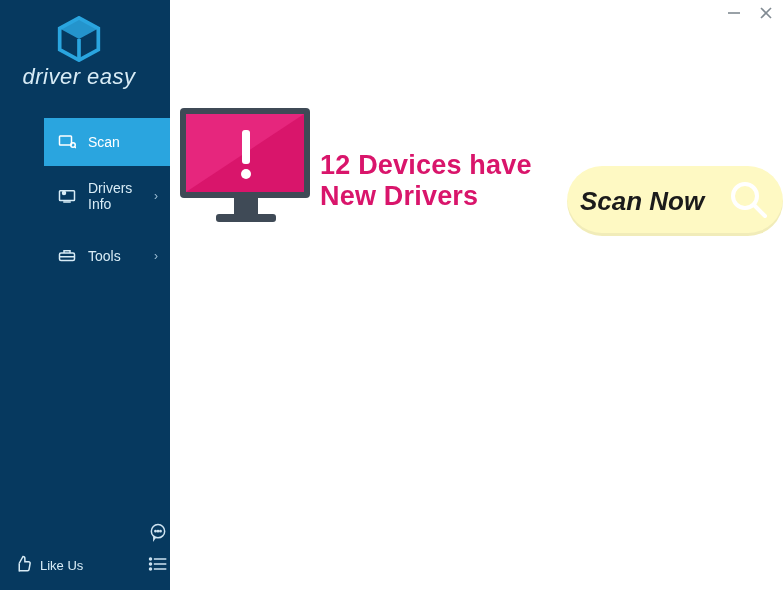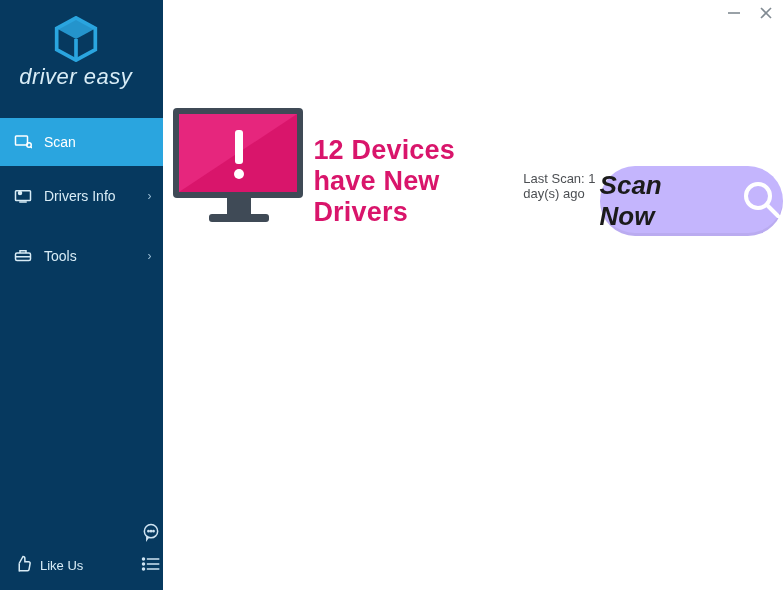--- a/index.html
+++ b/index.html
@@ -3,39 +3,39 @@
 <meta charset="utf-8">
 <style>
   * { box-sizing: border-box; margin: 0; padding: 0; }
   body { font-family: "Segoe UI", Arial, sans-serif; background: #fff; width: 783px; height: 590px; overflow: hidden; position: relative; }
   .app { display: flex; width: 783px; height: 590px; }
   .sidebar { width: 170px; background: #06395f; color: #cfe4f2; display: flex; flex-direction: column; }
   .brand { padding: 16px 12px 10px 0; text-align: center; }
   .brand svg { display: block; margin: 0 auto; }
   .brand-name { font-family: "Segoe UI Light", "Segoe UI", sans-serif; font-size: 22px; color: #d8ecf6; font-style: italic; margin-top: 2px; letter-spacing: .5px; }
   .brand-version { font-size: 11px; color: #7ea6c3; font-style: italic; margin-top: 2px; letter-spacing: .5px; }
-  .nav { margin-top: 18px; flex: 1; }
+  .nav { margin-top: 18px; flex: 1; margin-left: 44px; }
   .nav-item { display: flex; align-items: center; padding: 0 14px; height: 60px; color: #d8ecf6; font-size: 14px; cursor: pointer; position: relative; }
   .nav-item.active { background: #2aa5df; color: #fff; height: 48px; }
   .nav-item .icon { width: 18px; height: 18px; margin-right: 12px; display: inline-flex; align-items: center; justify-content: center; }
   .nav-item .chev { position: absolute; right: 12px; font-size: 12px; color: #9abdd5; }
   .footer { padding: 12px 2px 14px 14px; display: flex; align-items: flex-end; justify-content: space-between; }
   .like { display: flex; align-items: center; color: #d8ecf6; font-size: 13px; cursor: pointer; }
   .like .icon { margin-right: 8px; }
   .footer-icons { display: flex; flex-direction: column; align-items: center; gap: 10px; }
   .footer-icons .icn { cursor: pointer; }
 
   .main { flex: 1; position: relative; background: #fff; }
   .window-controls { position: absolute; top: 6px; right: 10px; display: flex; gap: 18px; color: #808a92; }
   .window-controls span { cursor: pointer; }
   .content { display: flex; flex-direction: row; align-items: center; padding-top: 102px; }
   .monitor { margin-bottom: 24px; }
   .headline { color: #d9156b; font-size: 27px; font-weight: 700; letter-spacing: .2px; }
   .last-scan { color: #4c4f53; font-size: 13px; margin-top: 10px; }
-  .scan-btn { margin-top: 40px; width: 330px; height: 70px; border-radius: 40px; background: #c4b5fd; display: flex; align-items: center; justify-content: center; gap: 22px; cursor: pointer; box-shadow: inset 0 -3px 0 rgba(0,0,0,.05); }
+  .scan-btn { margin-top: 40px; width: 330px; height: 70px; border-radius: 40px; background: #fef9c3; display: flex; align-items: center; justify-content: center; gap: 22px; cursor: pointer; box-shadow: inset 0 -3px 0 rgba(0,0,0,.05); }
   .scan-btn .label { font-size: 26px; font-weight: 700; color: #1b1b1b; font-style: italic; }
 </style>
 </head>
 <body>
 
 <div class="app">
 
   <aside class="sidebar">
     <div class="brand">
       <svg width="46" height="46" viewBox="0 0 100 100">
@@ -136,21 +136,20 @@
           <rect x="10" y="6" width="130" height="90" rx="4" fill="#3f4a56"></rect>
           <rect x="16" y="12" width="118" height="78" fill="#d9156b"></rect>
           <polygon points="16,12 134,12 16,90" fill="#e6267d"></polygon>
           <rect x="72" y="28" width="8" height="34" rx="3" fill="#fff"></rect>
           <circle cx="76" cy="72" r="5" fill="#fff"></circle>
           <rect x="64" y="96" width="24" height="16" fill="#3f4a56"></rect>
           <rect x="46" y="112" width="60" height="8" rx="3" fill="#3f4a56"></rect>
         </svg>
       </div>
       <div class="headline">12 Devices have New Drivers</div>
-      <div class="last-scan">Last Scan: 1 day(s) ago</div>
       <div class="scan-btn">
         <span class="label">Scan Now</span>
         <span>
           <svg width="44" height="44" viewBox="0 0 44 44" fill="none" stroke="#fff" stroke-width="4">
             <circle cx="19" cy="19" r="12"></circle>
               <line x1="28" y1="28" x2="39" y2="39" stroke-linecap="round"></line>
           </svg>
         </span>
       </div>
     </div>

